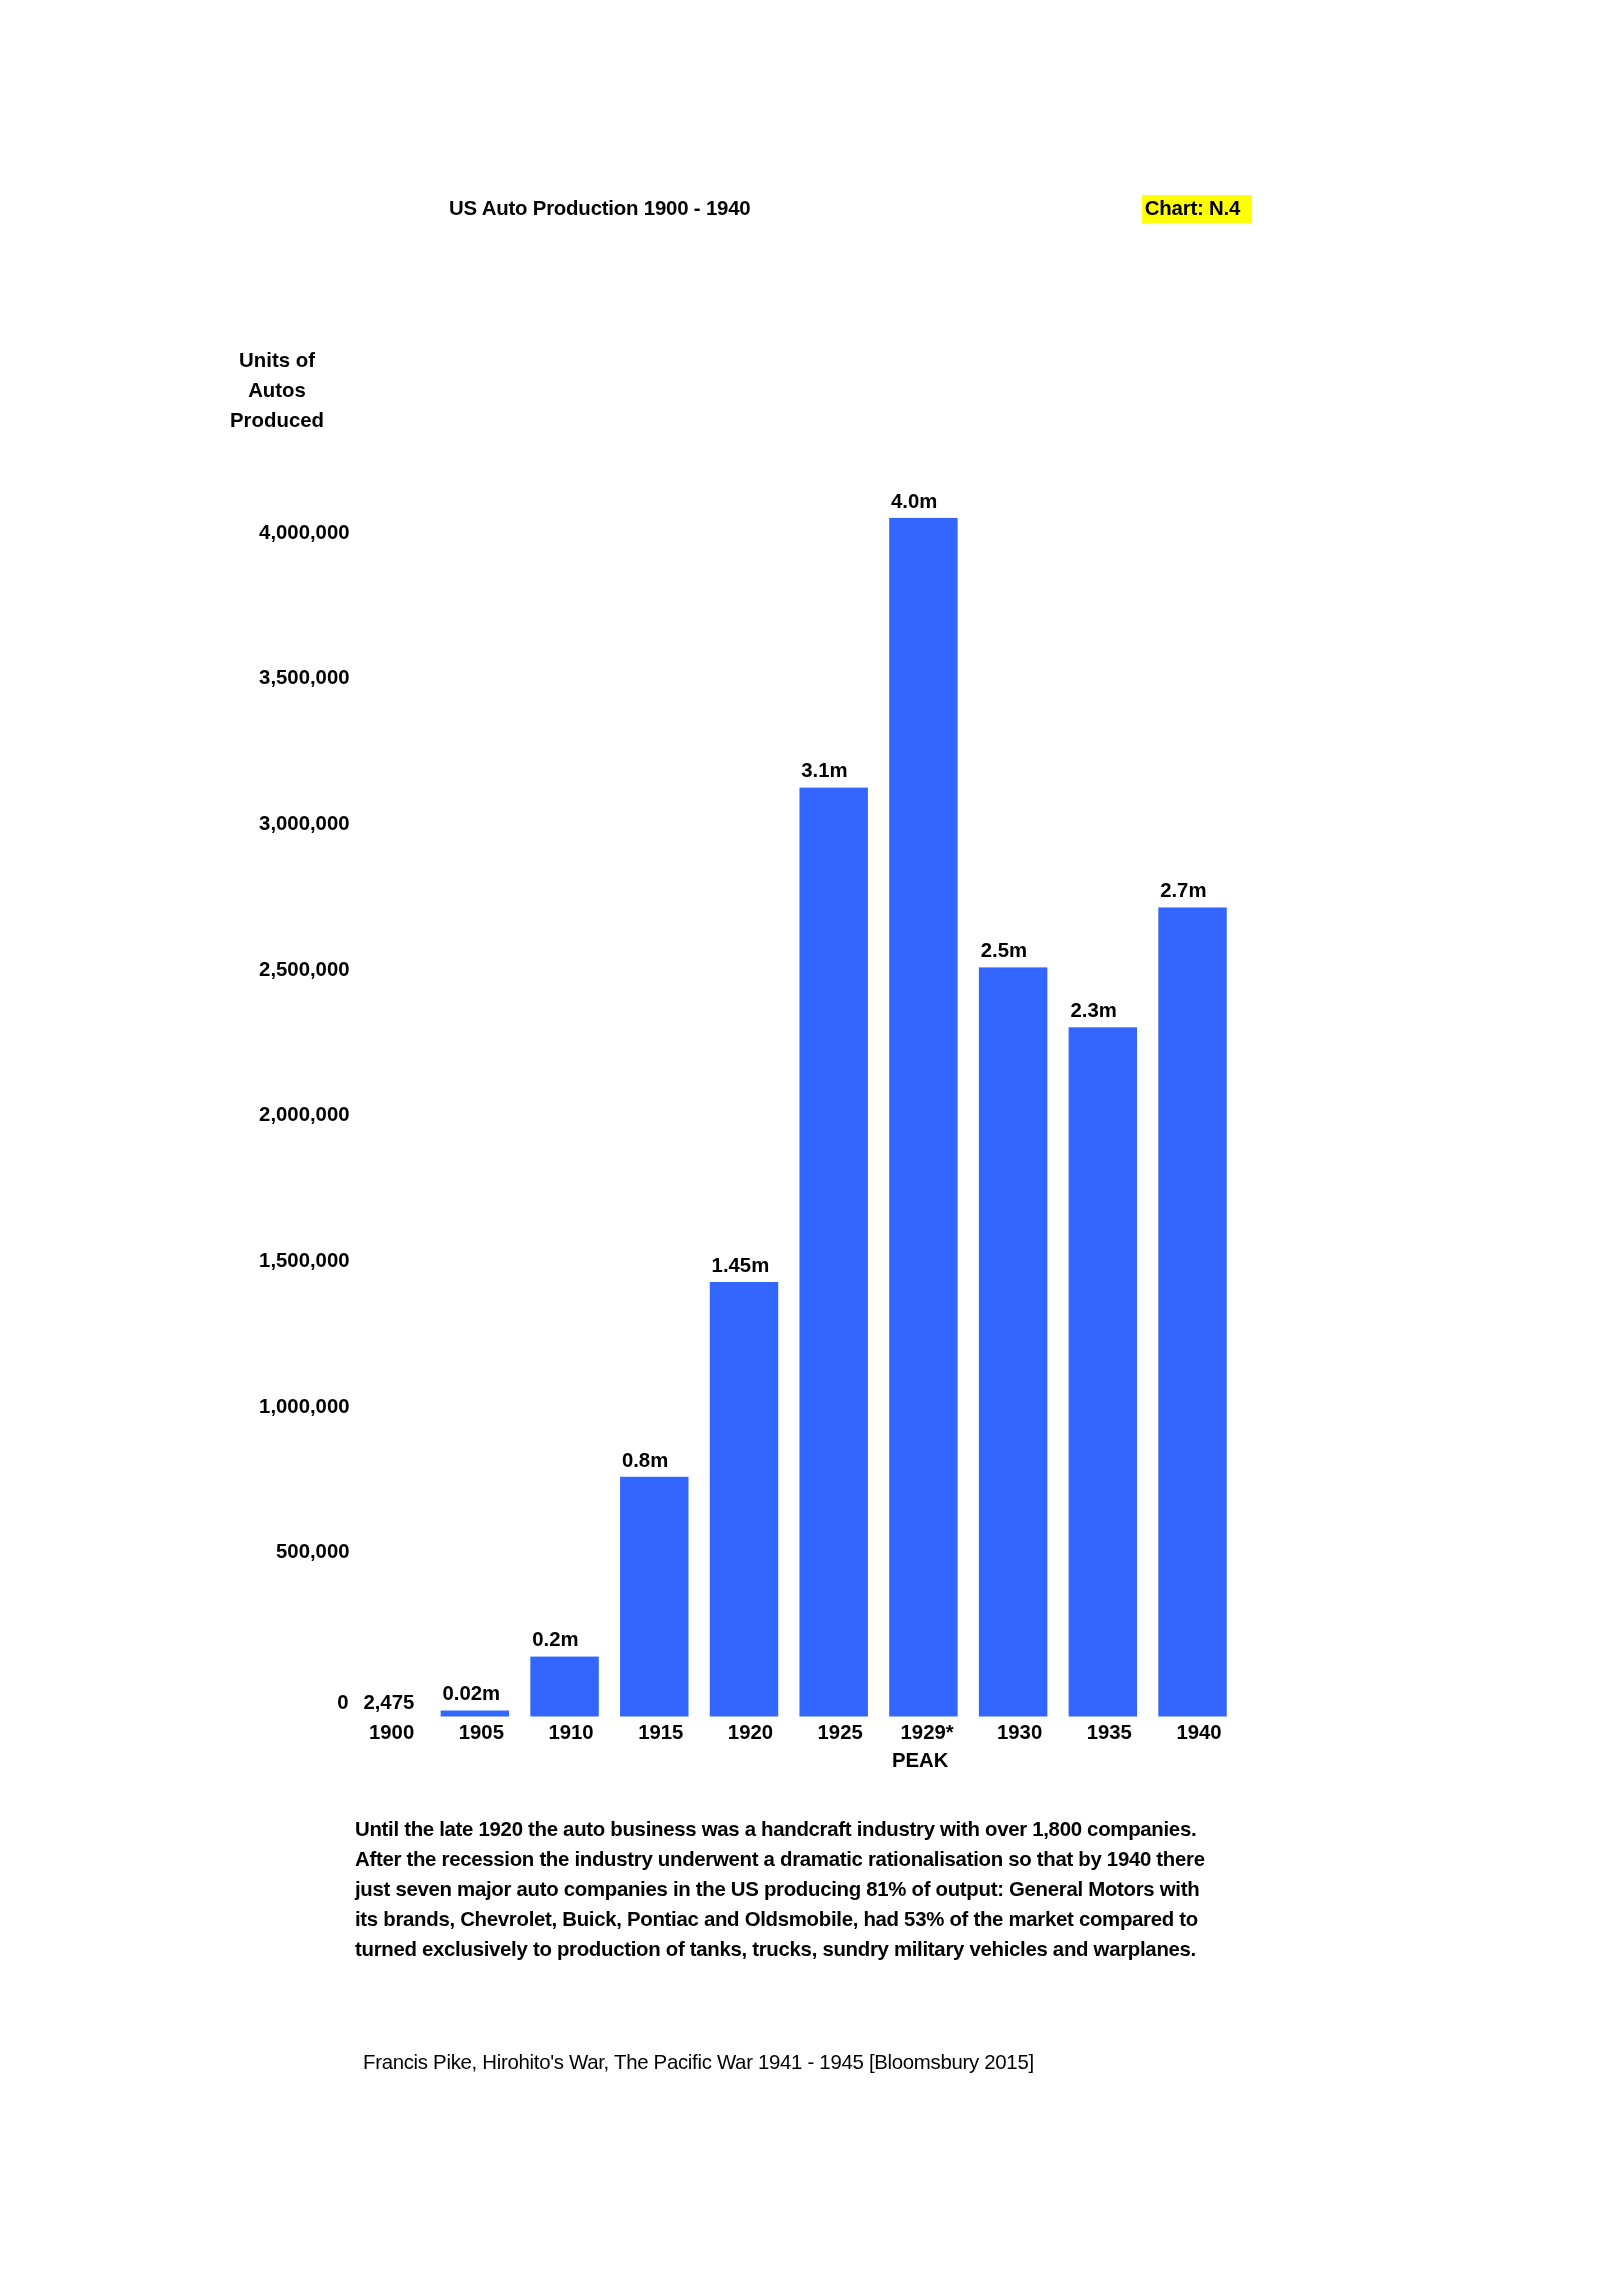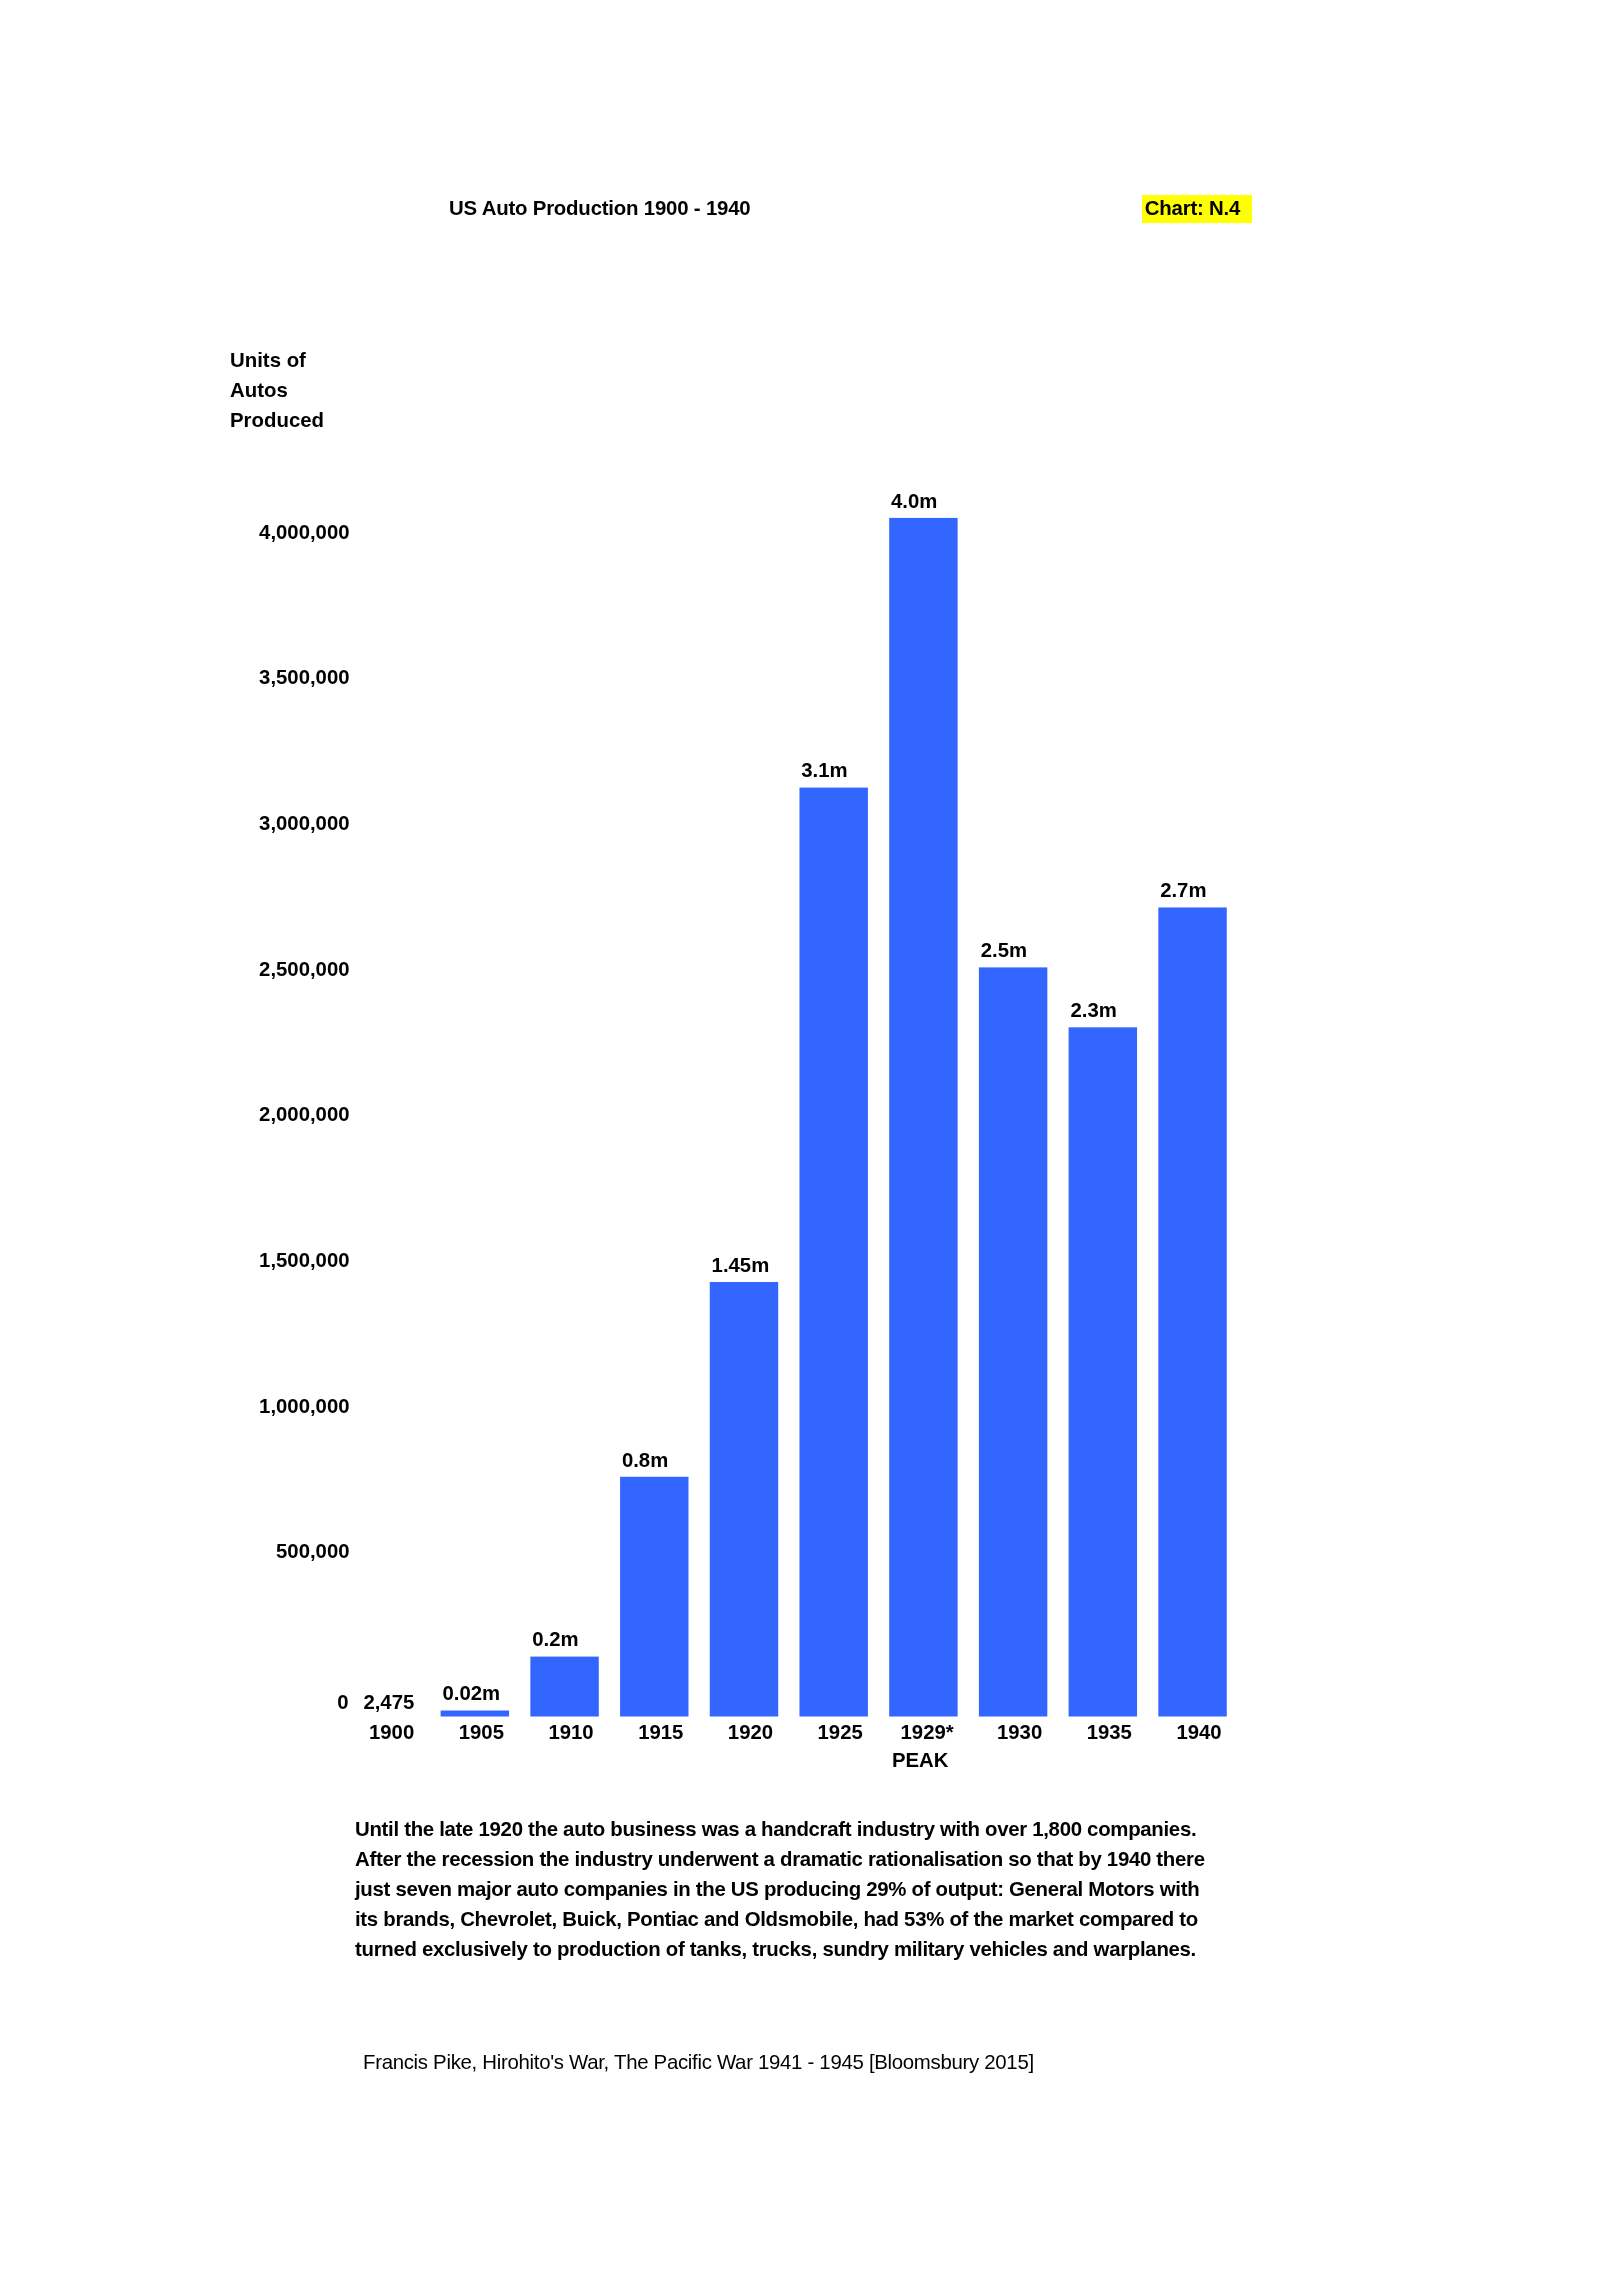--- a/index.html
+++ b/index.html
@@ -3,21 +3,21 @@
 <meta charset="utf-8">
 <style>
   html, body { margin: 0; padding: 0; background: #ffffff; }
   body { width: 1623px; height: 2295px; position: relative; overflow: hidden;
          font-family: "Liberation Sans", "DejaVu Sans", sans-serif; color: #000; }
   .abs { position: absolute; }
   #title { left: 425px; top: 197px; font-size: 20.4px; font-weight: bold; letter-spacing: -0.2px; margin-left: 24px; }
   #chart-id { left: 1142px; top: 195px; font-size: 20.4px; font-weight: bold; background: #ffff00;
               padding: 1.9px 12px 2.8px 2.8px; letter-spacing: -0.2px; }
   #ylabel { left: 230px; top: 345px; font-size: 20.4px; font-weight: bold; line-height: 30px; }
-  #ylabel div { white-space: nowrap; }
+  #ylabel div { white-space: nowrap; text-align: center; }
   #chart-svg { left: 0; top: 0; }
   .tick-label { font-size: 44px; font-weight: bold; }
   #body-text { left: 355px; top: 1814px; width: 925px; font-size: 20.4px; font-weight: bold;
                line-height: 30px; letter-spacing: -0.3px; }
   #body-text div { white-space: nowrap; }
   #citation { left: 355px; top: 2051px; font-size: 20.4px; letter-spacing: -0.3px; white-space: nowrap; margin-left: 8px; }
 </style>
 </head>
 <body>
 
@@ -76,19 +76,19 @@
       <text x="1928" y="3822" text-anchor="start" class="tick-label">PEAK</text>
       <text x="2204" y="3760" text-anchor="middle" class="tick-label">1930</text>
       <text x="2398" y="3760" text-anchor="middle" class="tick-label">1935</text>
       <text x="2592" y="3760" text-anchor="middle" class="tick-label">1940</text>
     </g>
 </svg>
 
 <div id="body-text" class="abs">
   <div>Until the late 1920 the auto business was a handcraft industry with over 1,800 companies.</div>
   <div>After the recession the industry underwent a dramatic rationalisation so that by 1940 there</div>
-  <div>just seven major auto companies in the US producing 29% of output: General Motors with</div>
+  <div>just seven major auto companies in the US producing 81% of output: General Motors with</div>
   <div>its brands, Chevrolet, Buick, Pontiac and Oldsmobile, had 53% of the market compared to</div>
   <div>turned exclusively to production of tanks, trucks, sundry military vehicles and warplanes.</div>
 </div>
 
 <div id="citation" class="abs">Francis Pike, Hirohito's War, The Pacific War 1941 - 1945 [Bloomsbury 2015]</div>
 
 
 </body></html>

